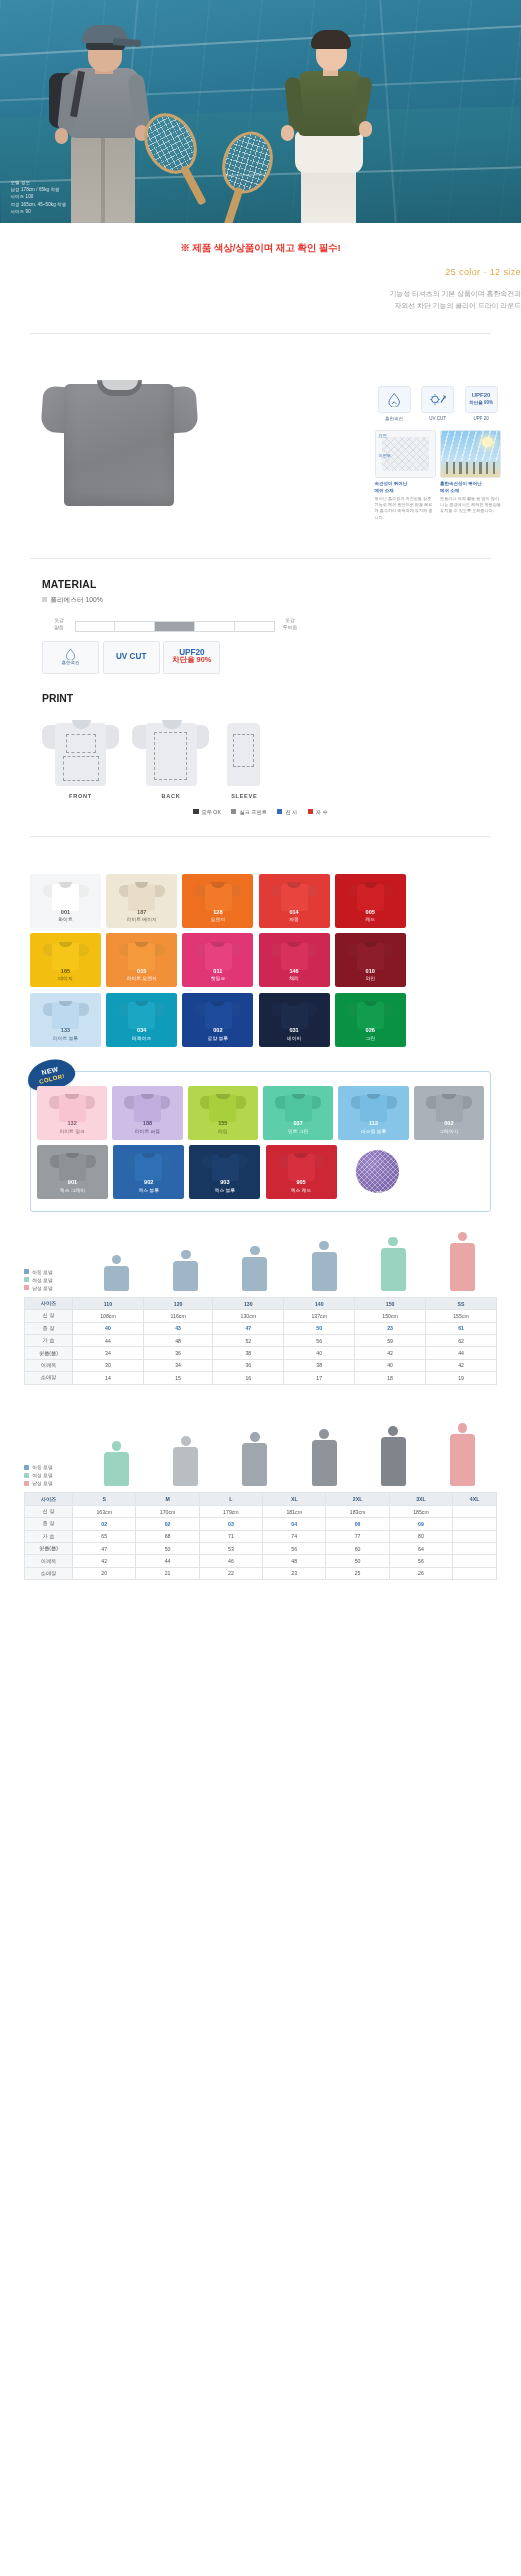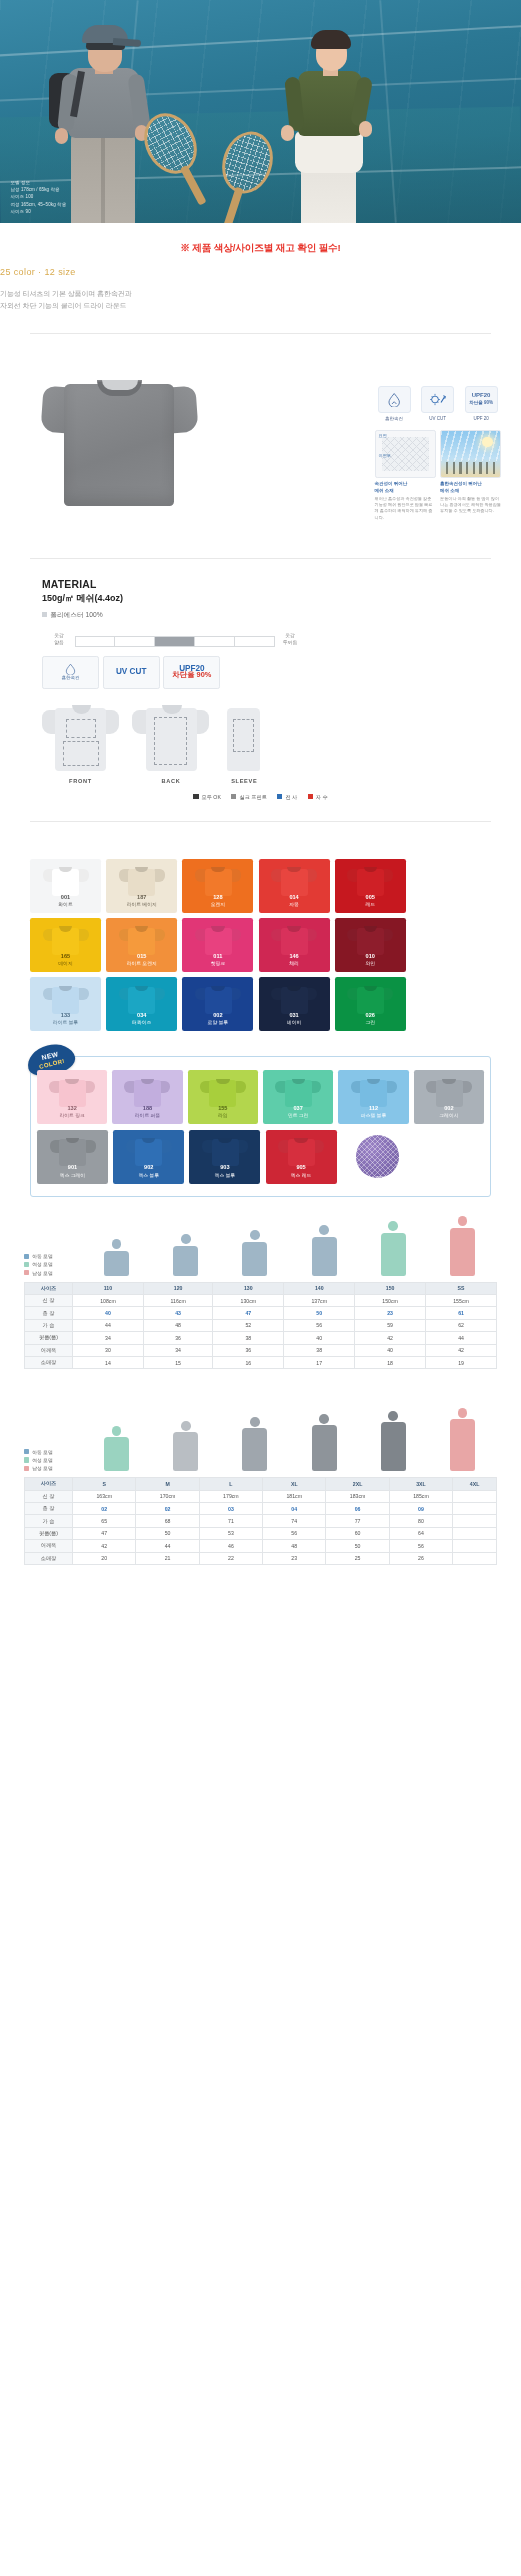--- a/index.html
+++ b/index.html
@@ -96,21 +96,21 @@
   }
 
   
   .notice {
     text-align:center; color:#e8342b;
     font-size:9.7px; font-weight:bold; padding:19.4px 0 3px;
     letter-spacing:-0.2px;
   }
 
   
-  .title-block { text-align:left; padding:9px 0 0; }
+  .title-block { text-align:right; padding:9px 0 0; }
   .colorsize {
     color:#d8aa4e; font-size:9px; letter-spacing:0.4px; padding-bottom:10.4px;
   }
   .prod-title {
     font-size:13.4px; font-weight:bold; color:#222; letter-spacing:-0.4px;
     padding-bottom:10.4px;
   }
   .prod-desc { font-size:7px; color:#9a9a9a; line-height:12.7px; letter-spacing:-0.1px; }
 
   .hr-thin { border:0; border-top:0.7px solid #e8e8e8; margin:19.4px 30px; }
@@ -343,21 +343,21 @@
         <div class="r-handle"></div>
     </div>
 
     <div class="hero-caption" style="white-space:pre-line">모델 정보
 남성 178cm / 65kg 착용
 사이즈 100
 여성 165cm, 45~50kg 착용
 사이즈 90</div>
   </div>
 
-  <div class="notice">※ 제품 색상/사이즈별 재고 확인 필수!</div>
+  <div class="notice">※ 제품 색상/상품이며 재고 확인 필수!</div>
 
   <div class="title-block">
     <div class="colorsize">25 color · 12 size</div>
     <div class="prod-desc">
       <div>기능성 티셔츠의 기본 상품이며 흡한속건과</div>
       <div>자외선 차단 기능의 쿨리어 드라이 라운드</div>
     </div>
   </div>
 
   <hr class="hr-thin">
@@ -421,21 +421,20 @@
 메쉬 소재</div>
         <div class="txt">운동이나 야외 활동 등 땀이 많이 나는 환경에서도 쾌적한 착용감을 유지할 수 있도록 도와줍니다.</div>
       </div>
     </div>
   </div>
 
   <hr class="hr-thin">
 
   <div class="section">
     <div class="sec-title">MATERIAL</div>
-    <div class="sec-sub">150g/㎡ 메쉬(4.4oz)</div>
     <div class="sec-li">
       <span class="sq"></span><span>폴리에스터 100%</span>
     </div>
 
     <div class="scale-row">
       <div class="scale-label" style="white-space:pre-line">옷감
 얇음</div>
       <div class="scale-bars">
         <div class="sbar"></div>
         <div class="sbar"></div>
@@ -456,20 +455,21 @@
       </div>
       <div class="spec">
         <span class="big">UV CUT</span>
       </div>
       <div class="spec">
         <span class="big">UPF20</span>
         <span class="red">차단율 90%</span>
       </div>
     </div>
 
+    <div class="print-title">PRINT</div>
     <div class="print-row">
       <div class="pcard">
         <div class="tee-mini">
           <div class="sl l"></div>
             <div class="sl r"></div>
             <div class="b"></div>
             <div class="co"></div>
           <div class="zone z-chest"></div>
             <div class="zone z-body"></div>
         </div>

